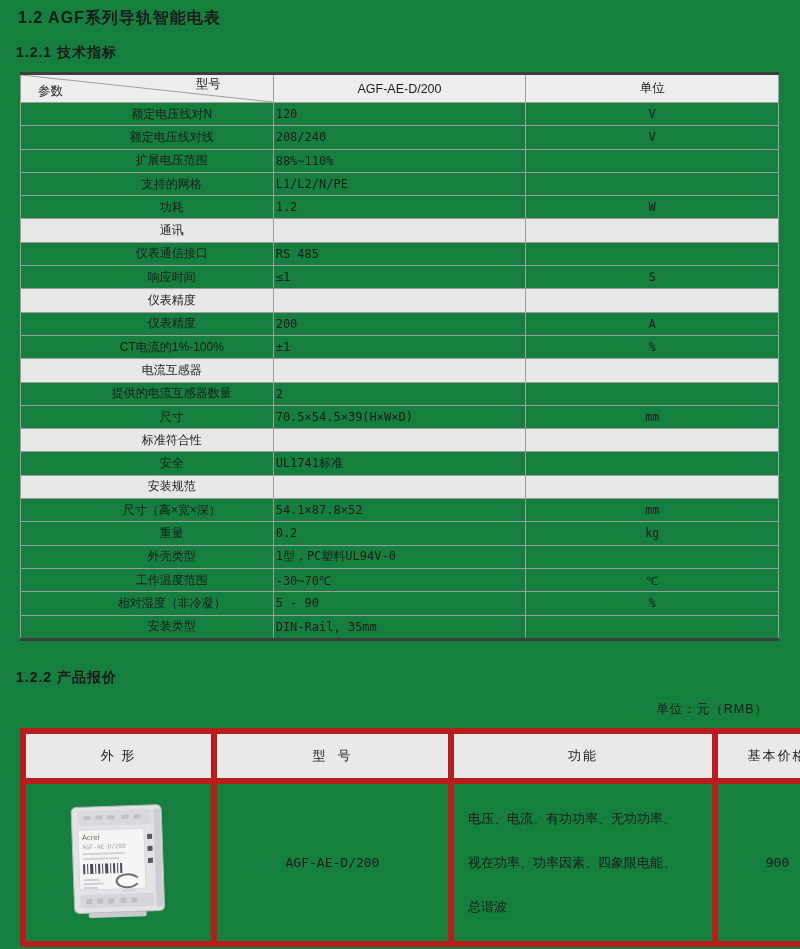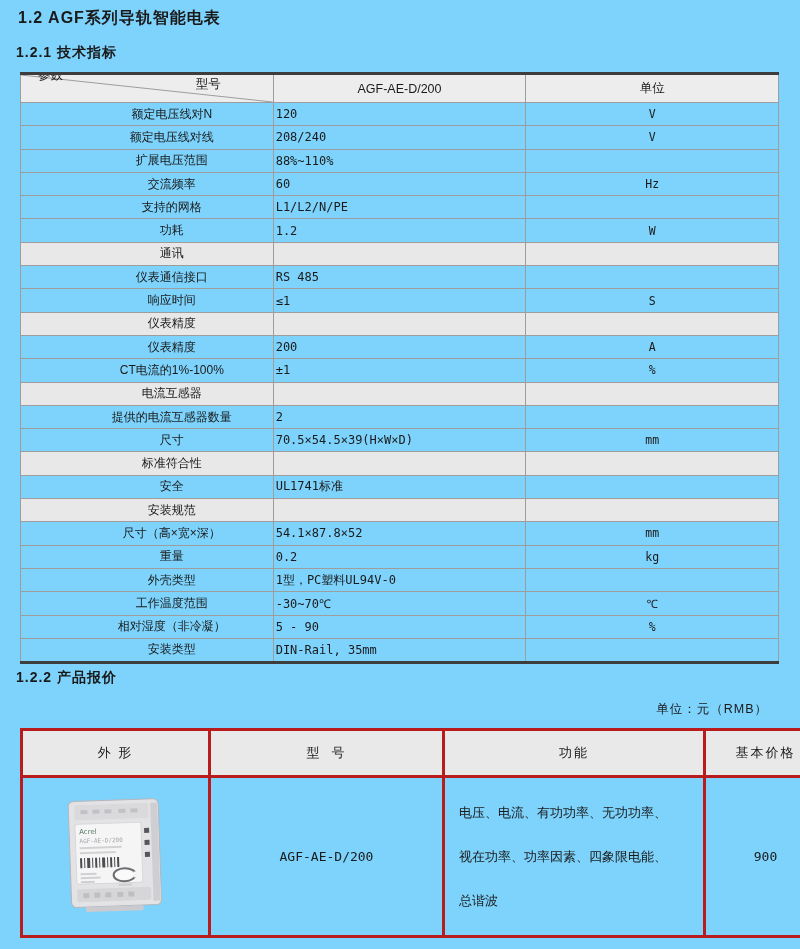--- a/index.html
+++ b/index.html
@@ -1,44 +1,44 @@
 <!DOCTYPE html>
 <html><head>
 <meta charset="utf-8">
 <style>
   html,body{margin:0;padding:0;background:#ffffff;}
   body{width:800px;height:949px;position:relative;font-family:"Liberation Sans","DejaVu Sans",sans-serif;color:#1a1a1a;}
-  .page{position:absolute;inset:0;background:#7dd3fc;overflow:hidden;}
+  .page{position:absolute;inset:0;background:#15803d;overflow:hidden;}
 
   .doc-title{position:absolute;left:18px;top:8px;font-size:16px;font-weight:bold;letter-spacing:1px;}
   .sec-title{position:absolute;font-size:14px;font-weight:bold;letter-spacing:1px;}
   #sec1{left:16px;top:44px;}
   #sec2{left:16px;top:669px;}
   .unit-note{position:absolute;top:701px;right:32px;font-size:12.5px;letter-spacing:1px;}
 
   table{border-collapse:collapse;table-layout:fixed;}
   
   .spec{position:absolute;left:20px;top:72px;width:759px;
         border-top:3px solid #3d3d3d;border-bottom:3px solid #3d3d3d;}
   .spec td,.spec th{border:1px solid #9d9d9d;font-weight:normal;overflow:hidden;white-space:nowrap;}
   .spec thead th{background:#ededed;height:25px;font-size:12.5px;}
   .spec tbody td{height:22.3px;font-size:12px;padding:0;}
   .spec .c-param{width:310px;text-align:center;padding-left:50px;}
   .spec .c-value{width:310px;text-align:left;padding-left:2px;font-family:"DejaVu Sans Mono","Liberation Mono",monospace;font-size:12px;}
   .spec .c-unit{width:139px;text-align:center;font-family:"DejaVu Sans Mono","Liberation Mono",monospace;font-size:11.5px;}
   .spec tr.section td{background:#e8e8e8;margin-left:20px;}
   .diag{position:relative;padding:0;height:25px;}
   .diag svg{position:absolute;inset:0;width:100%;height:100%;}
-  .diag .lbl-param{position:absolute;left:17px;bottom:18px;font-size:12.5px;}
+  .diag .lbl-param{position:absolute;left:17px;bottom:2px;font-size:12.5px;}
   .diag .lbl-model{position:absolute;right:52px;top:1px;font-size:12.5px;}
 
   
   .price{position:absolute;left:20px;top:728px;width:759px;
          border-top:3px solid #3d3d3d;border-bottom:3px solid #3d3d3d;}
-  .price th,.price td{border:3px solid #b91c1c;font-weight:normal;}
+  .price th,.price td{border:6px solid #b91c1c;font-weight:normal;}
   .price thead th{background:#e9e9e9;height:42px;font-size:13px;letter-spacing:2px;text-align:center;}
   .price tbody td{height:155px;vertical-align:middle;font-size:13px;}
   .price .p-shape{width:183px;text-align:center;}
   .price .p-model{width:229px;text-align:center;font-family:"DejaVu Sans Mono","Liberation Mono",monospace;font-size:13px;}
   .price .p-func{width:230px;padding:0 14px;text-align:left;}
   .price .p-price{width:117px;text-align:center;font-family:"DejaVu Sans Mono","Liberation Mono",monospace;}
   .func-line{height:44px;line-height:44px;white-space:nowrap;overflow:hidden;font-size:13px;}
 
   .device-wrap{display:inline-block;transform:rotate(-2deg);}
 </style>
@@ -76,25 +76,20 @@
       <td class="c-value">208/240</td>
       <td class="c-unit">V</td>
     </tr>
 
     <tr>
       <td class="c-param">扩展电压范围</td>
       <td class="c-value">88%~110%</td>
       <td class="c-unit"></td>
     </tr>
 
-    <tr>
-      <td class="c-param">交流频率</td>
-      <td class="c-value">60</td>
-      <td class="c-unit">Hz</td>
-    </tr>
 
     <tr>
       <td class="c-param">支持的网格</td>
       <td class="c-value">L1/L2/N/PE</td>
       <td class="c-unit"></td>
     </tr>
 
     <tr>
       <td class="c-param">功耗</td>
       <td class="c-value">1.2</td>

